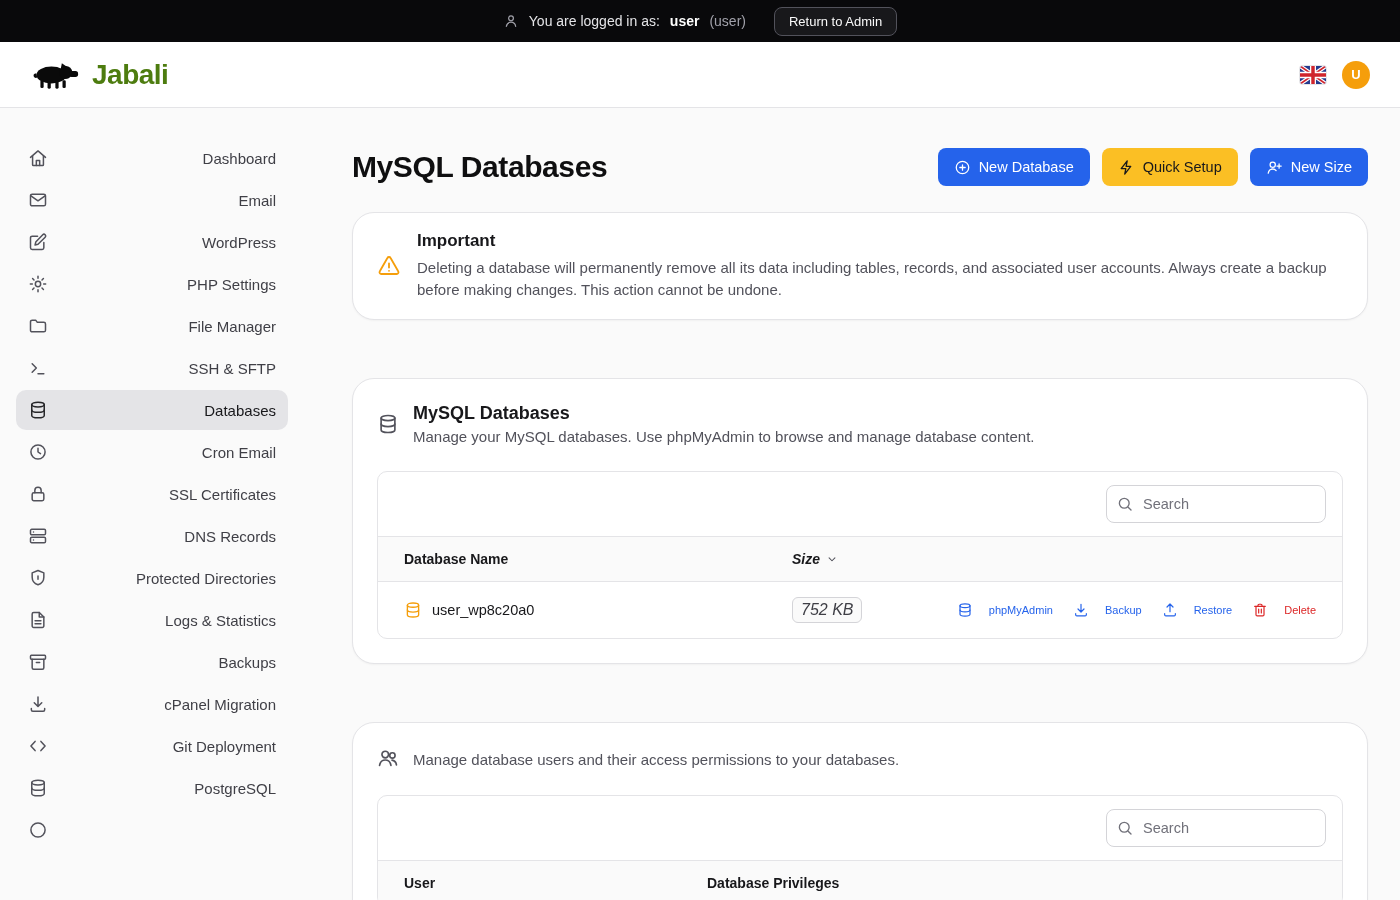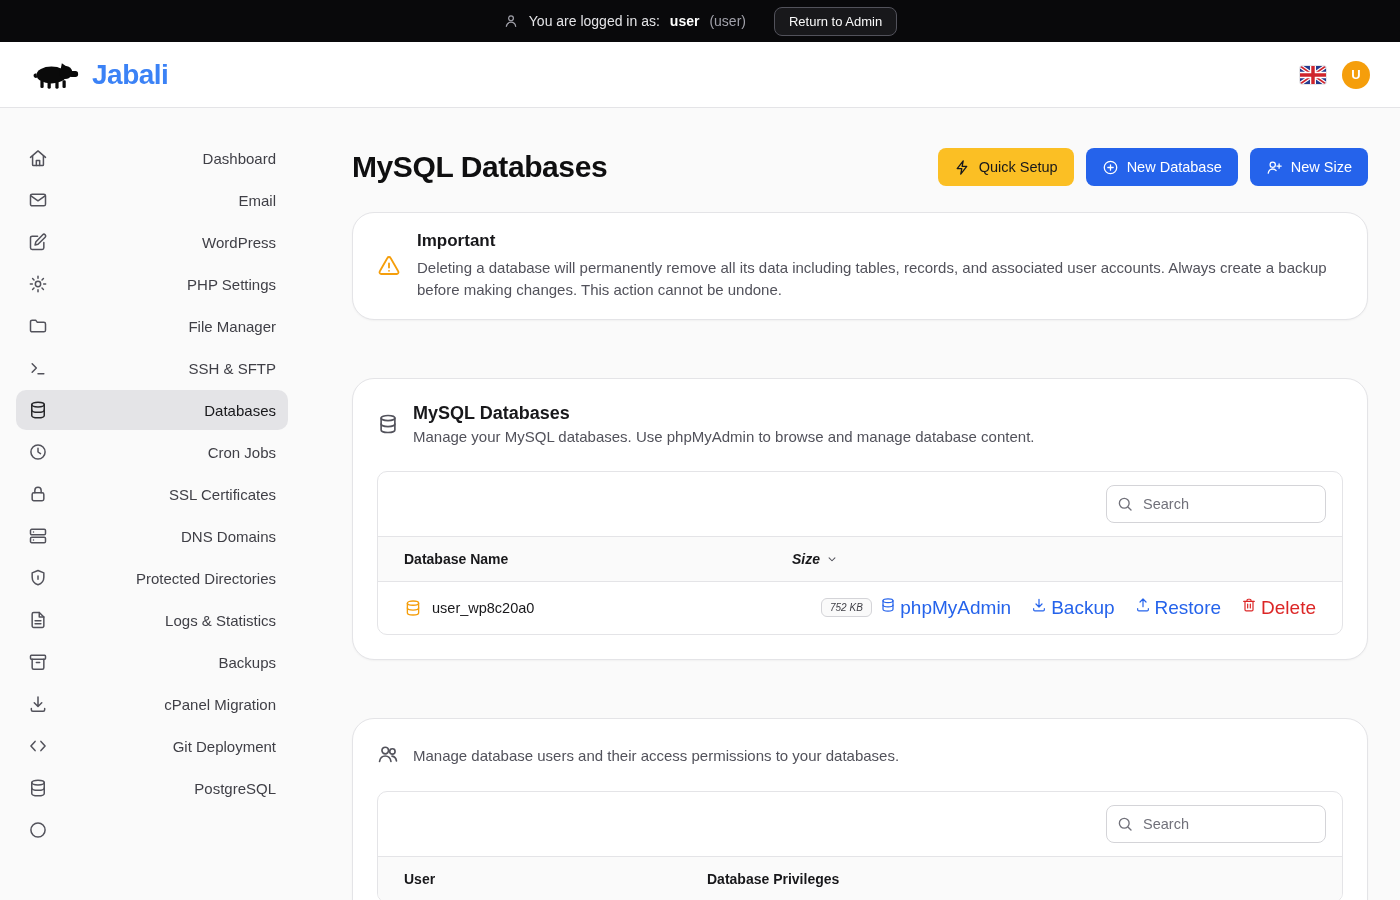--- a/index.html
+++ b/index.html
@@ -33,21 +33,21 @@
     font-family:inherit;
   }
 
   
   .header {
     height:66px; background:#fff; border-bottom:1px solid #e4e4e7;
     display:flex; align-items:center; justify-content:space-between; padding:0 30px;
   }
   .brand { display:flex; align-items:center; gap:10px; cursor:pointer; }
   .brand-logo { width:52px; height:34px; }
-  .brand-name { font-size:28px; font-weight:800; letter-spacing:-0.5px; color:#3b82f6; }
+  .brand-name { font-size:28px; font-weight:800; letter-spacing:-0.5px; color:#4d7c0f; }
   .header-right { display:flex; align-items:center; gap:16px; }
   .flag { width:26px; height:18px; border-radius:3px; overflow:hidden; box-shadow:0 0 0 1px #e4e4e7; cursor:pointer; }
   .avatar {
     width:28px; height:28px; border-radius:50%; background:#f59e0b; color:#fff;
     display:flex; align-items:center; justify-content:center; font-size:13px; font-weight:700; cursor:pointer;
   }
 
   
   .layout { display:flex; height:792px; }
   .sidebar { width:304px; flex:none; padding-top:28px; overflow:hidden; }
@@ -105,25 +105,25 @@
   }
   .trow { display:flex; align-items:center; padding:15px 26px; font-size:14.5px; }
   .col-name { width:388px; display:flex; align-items:center; gap:10px; }
   .col-size { flex:1; display:flex; align-items:center; gap:5px;font-style:italic; }
   .col-user { width:303px; }
   .col-priv { flex:1; }
   .sort-chev { color:#52525b; cursor:pointer; }
   .db-row-icon { color:#f59e0b; }
   .badge {
     display:inline-block; border:1px solid #d4d4d8; background:#fafafa; border-radius:6px;
-    padding:3px 8px; font-size:10px; color:#3f3f46;margin-left:29px;
+    padding:3px 8px; font-size:16px; color:#3f3f46;
   }
   .row-actions { display:flex; align-items:center; gap:20px; }
   .link {
-    display:inline-flex; gap:4px; color:#2563eb; font-size:19px;
+    display:inline-flex; align-items:center; gap:16px; color:#2563eb; font-size:11px;
     cursor:pointer; background:none; border:none; font-family:inherit; padding:0;
   }
   .link.danger { color:#dc2626; }
 </style>
 </head>
 <body>
 
 <div class="topbar">
   <span class="person">
     <svg class="ic ic16" viewBox="0 0 24 24">
@@ -238,40 +238,40 @@
         </span>
       <span>Databases</span>
     </div>
     <div class="side-item">
       <span class="sicon">
           <svg class="ic" viewBox="0 0 24 24">
             <circle cx="12" cy="12" r="8.5"></circle>
             <path d="M12 7.5V12l3 2"></path>
           </svg>
         </span>
-      <span>Cron Jobs</span>
+      <span>Cron Email</span>
     </div>
     <div class="side-item">
       <span class="sicon">
           <svg class="ic" viewBox="0 0 24 24">
             <rect x="5" y="10.5" width="14" height="9.5" rx="2"></rect>
             <path d="M8.2 10.5V7.8a3.8 3.8 0 0 1 7.6 0v2.7"></path>
           </svg>
         </span>
       <span>SSL Certificates</span>
     </div>
     <div class="side-item">
       <span class="sicon">
           <svg class="ic" viewBox="0 0 24 24">
             <rect x="3" y="4" width="18" height="6.6" rx="1.5"></rect>
             <rect x="3" y="13.4" width="18" height="6.6" rx="1.5"></rect>
             <path d="M6.6 7.3h.01M6.6 16.7h.01"></path>
           </svg>
         </span>
-      <span>DNS Domains</span>
+      <span>DNS Records</span>
     </div>
     <div class="side-item">
       <span class="sicon">
           <svg class="ic" viewBox="0 0 24 24">
             <path d="M12 3 5 5.8v5.4c0 4.3 2.9 7.6 7 9 4.1-1.4 7-4.7 7-9V5.8z"></path>
             <path d="M12 9.5v4"></path>
           </svg>
         </span>
       <span>Protected Directories</span>
     </div>
@@ -327,36 +327,36 @@
           </svg>
         </span>
     </div>
   </aside>
 
   <main class="main">
 
     <div class="page-head">
       <h1 class="page-title">MySQL Databases</h1>
       <div class="head-actions">
-        <button class="btn btn-yellow">
-          <span>
-              <svg class="ic ic17" viewBox="0 0 24 24">
-                <path d="M13 2.5 4.5 13.5H11l-1.5 8L18 10.5h-6.5z"></path>
-              </svg>
-            </span>
-          <span>Quick Setup</span>
-        </button>
         <button class="btn btn-blue">
           <span>
               <svg class="ic ic17" viewBox="0 0 24 24">
                 <circle cx="12" cy="12" r="8.8"></circle>
                 <path d="M12 8.2v7.6M8.2 12h7.6"></path>
               </svg>
             </span>
           <span>New Database</span>
+        </button>
+        <button class="btn btn-yellow">
+          <span>
+              <svg class="ic ic17" viewBox="0 0 24 24">
+                <path d="M13 2.5 4.5 13.5H11l-1.5 8L18 10.5h-6.5z"></path>
+              </svg>
+            </span>
+          <span>Quick Setup</span>
         </button>
         <button class="btn btn-blue">
           <span>
               <svg class="ic ic17" viewBox="0 0 24 24">
                 <circle cx="9.5" cy="8" r="3.7"></circle>
                 <path d="M3.2 20c.6-3.6 3.1-5.9 6.3-5.9 1.9 0 3.6.8 4.8 2.2"></path>
                 <path d="M18.5 7v6M15.5 10h6"></path>
               </svg>
             </span>
           <span>New Size</span>

